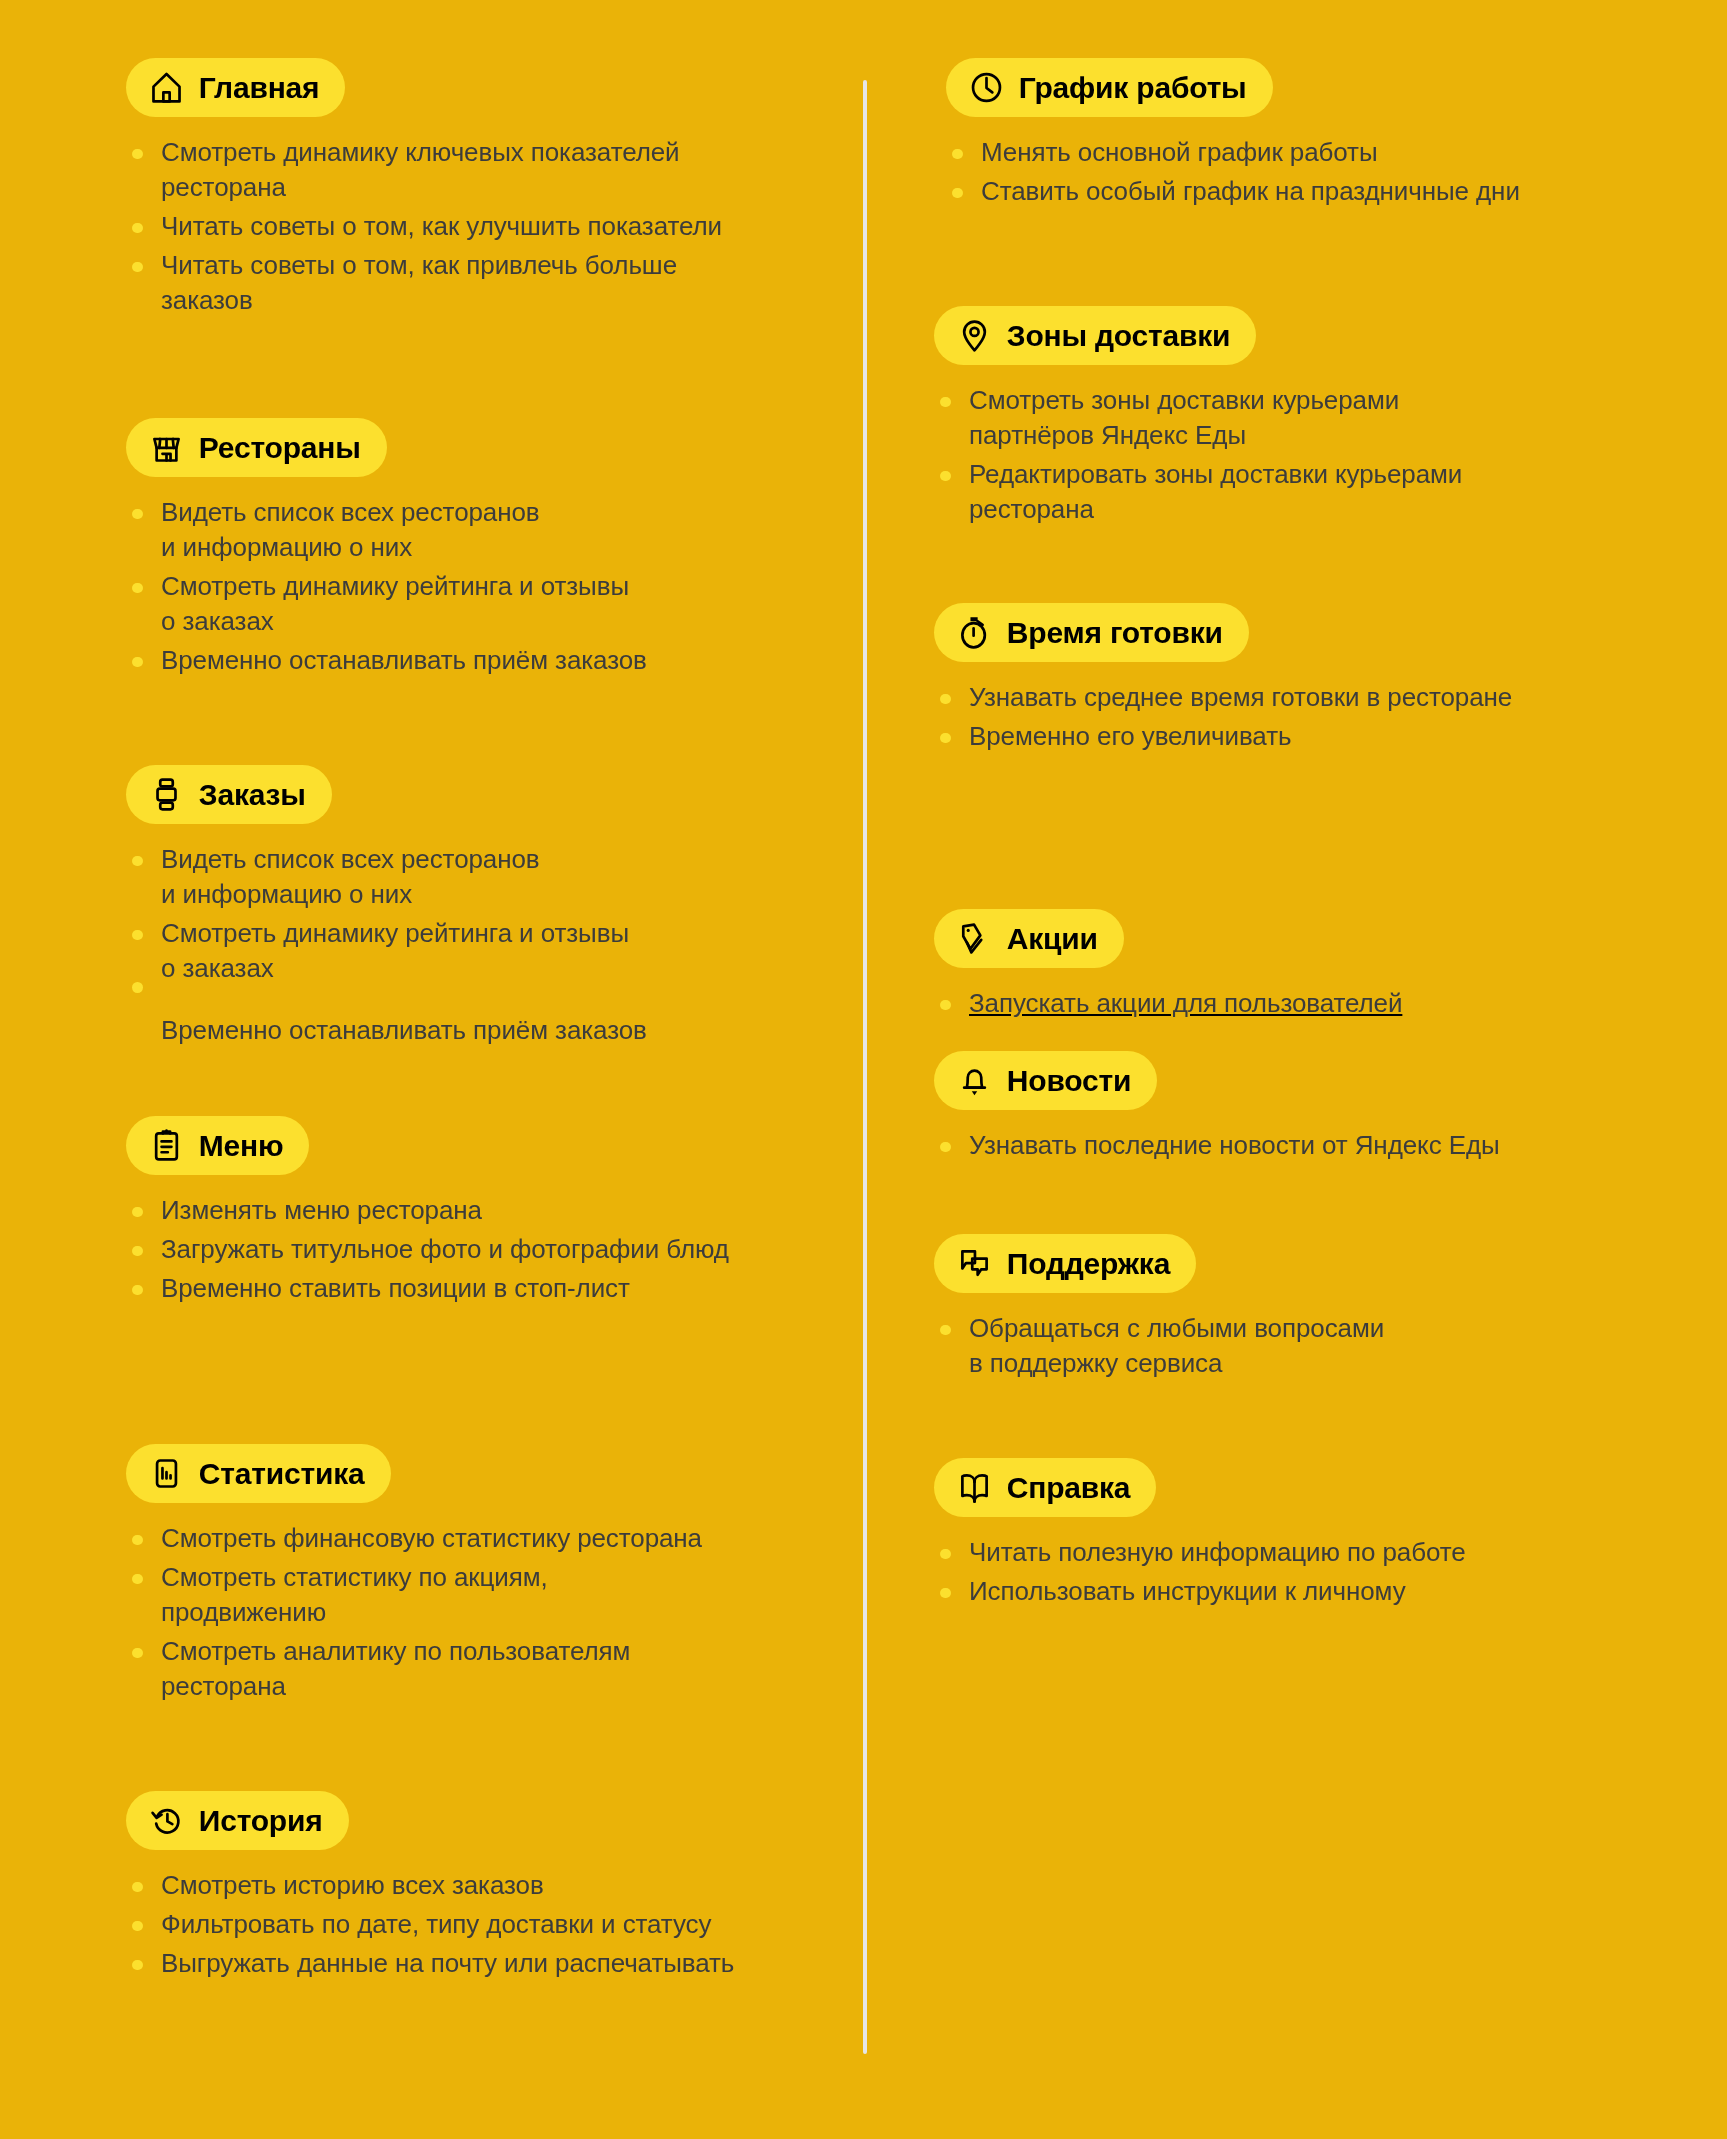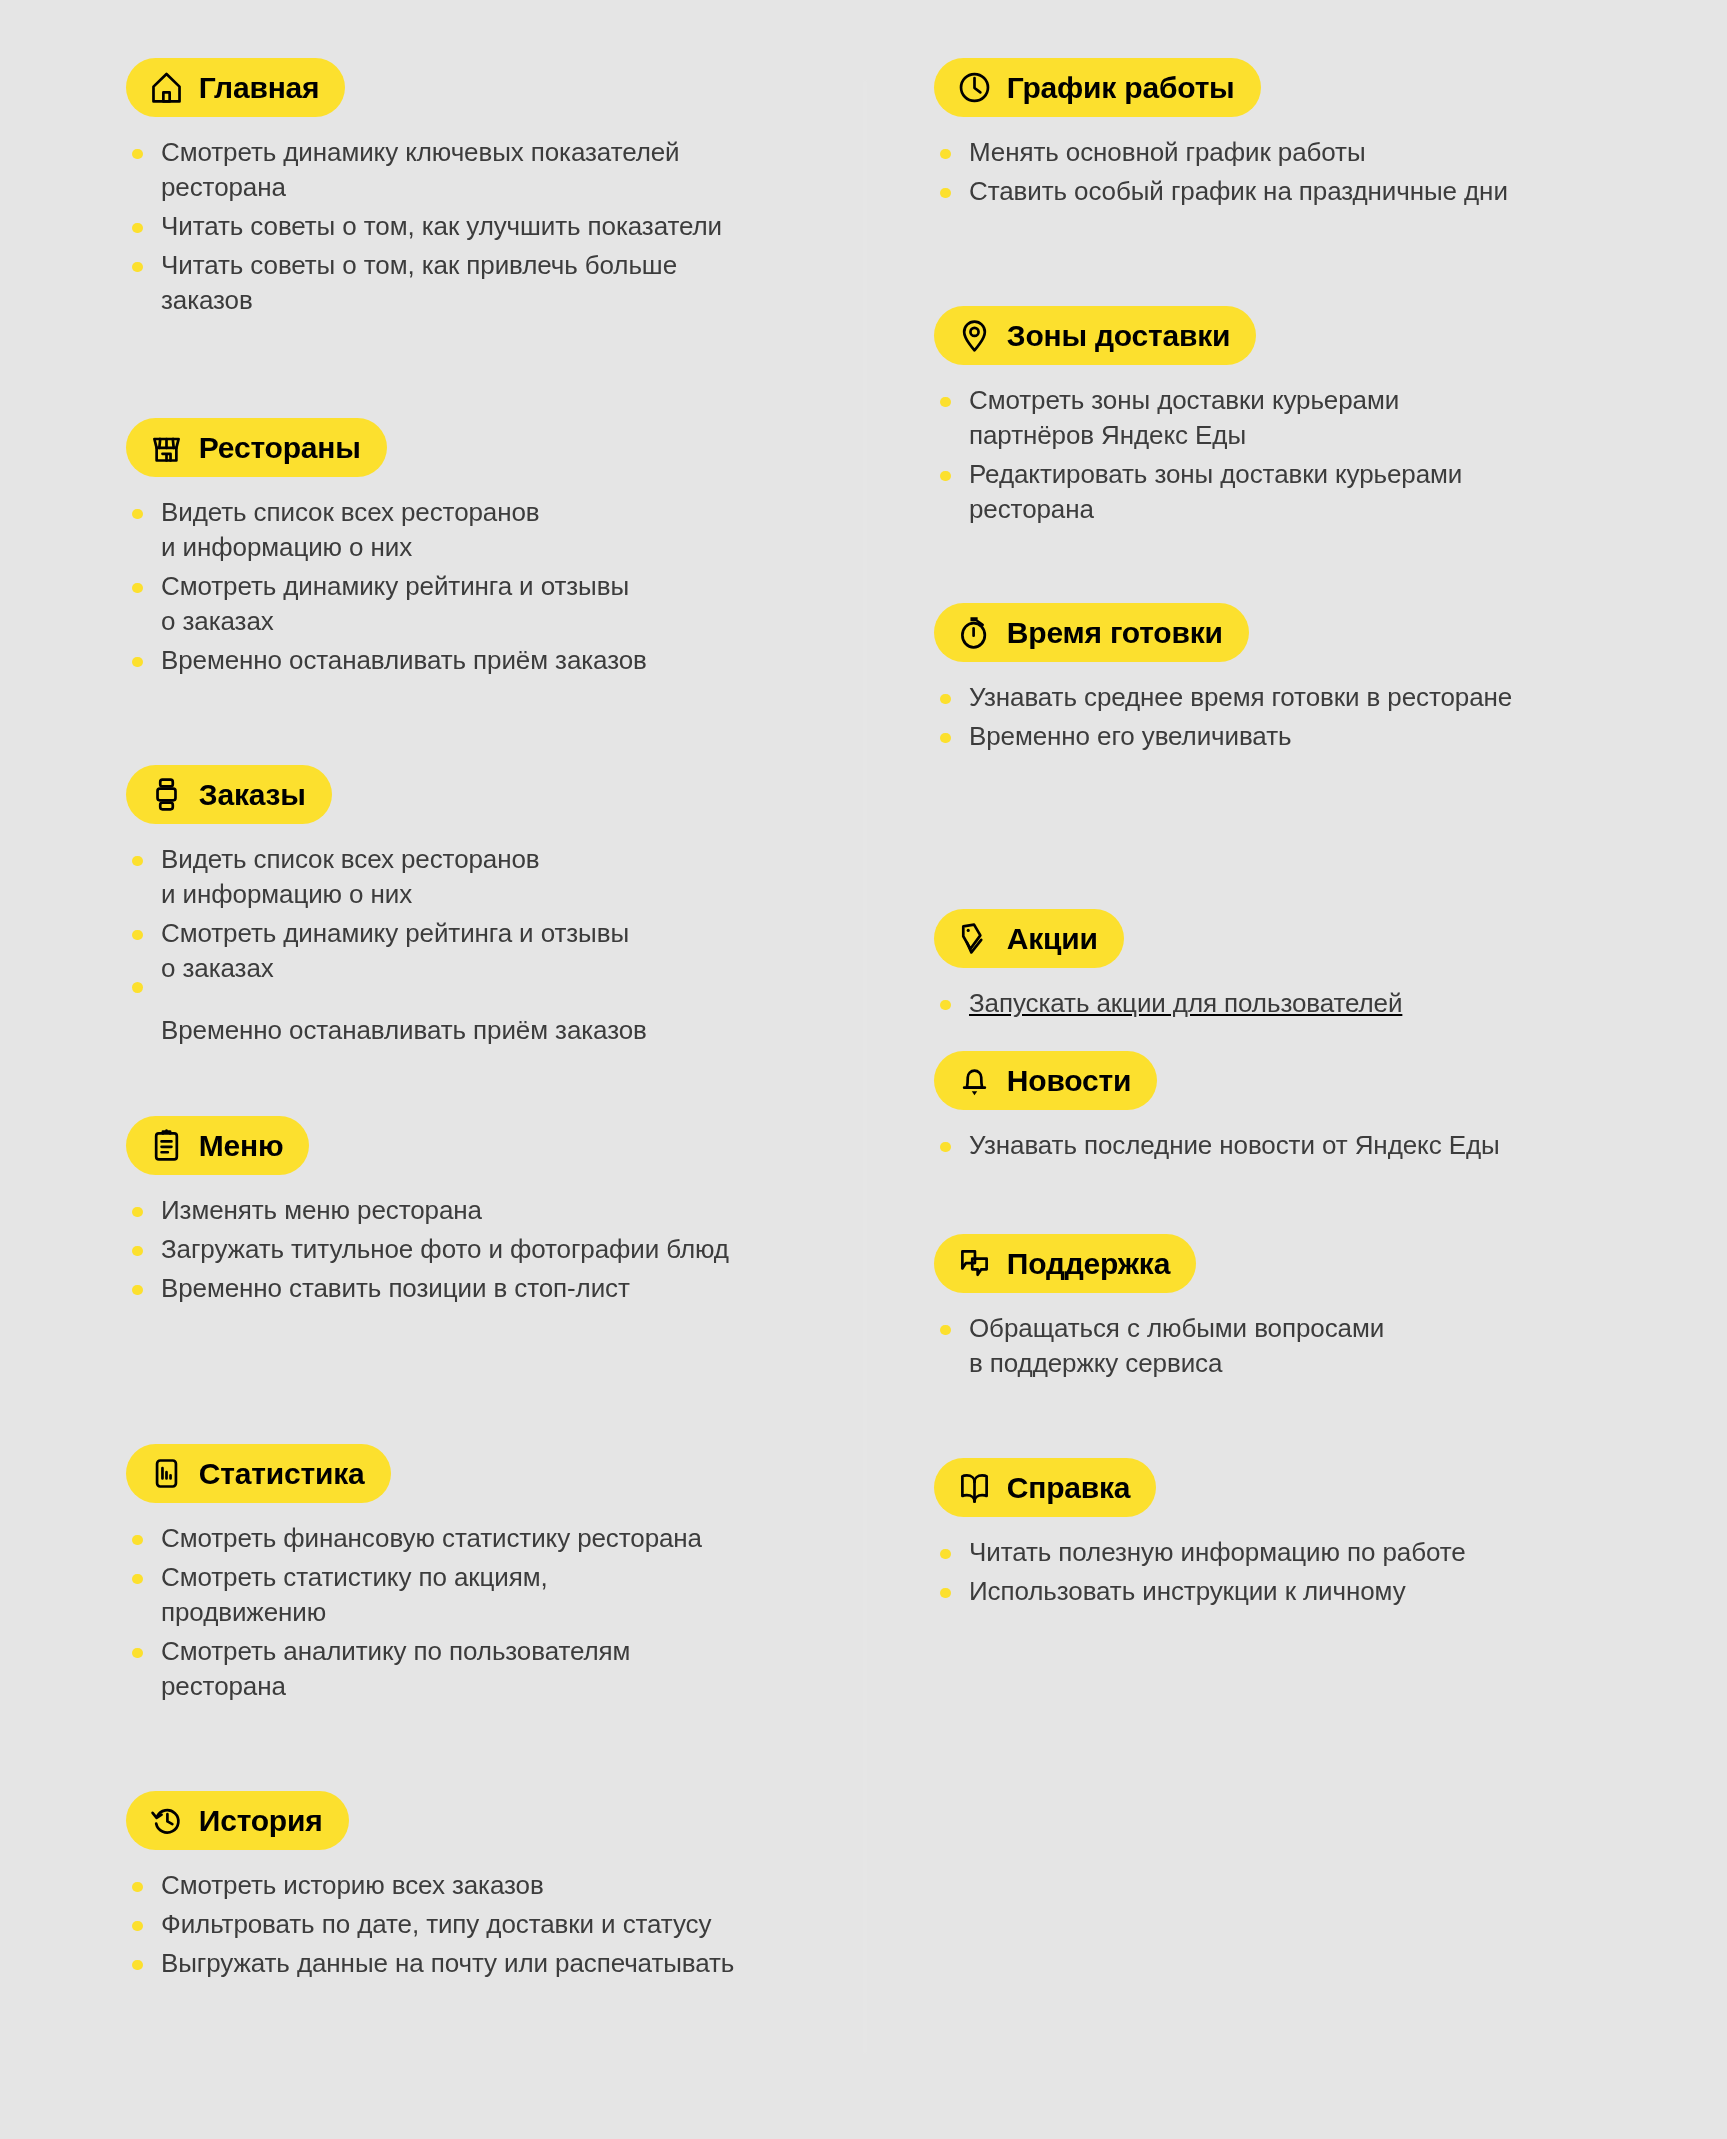--- a/index.html
+++ b/index.html
@@ -4,21 +4,21 @@
 <style>
   * { box-sizing: border-box; margin: 0; padding: 0; }
   html, body {
     width: 1728px; height: 2140px;
     background: #FFFFFF;
     font-family: "Liberation Sans", sans-serif;
   }
   .page {
     position: relative;
     width: 1728px; height: 2140px;
-    background: #e5e5e5;
+    background: #eab308;
     overflow: hidden;
   }
   .divider {
     position: absolute;
     left: 863px; top: 80px;
     width: 4px; height: 1974px;
     background: #E6E6E6;
     border-radius: 2.2px;
   }
   .col {
@@ -249,21 +249,21 @@
         <div class="bullet">
           <span class="line">Выгружать данные на почту или распечатывать</span>
         </div>
       </div>
     </div>
 
   </div>
 
   <div class="col col-right">
 
-    <div class="section" style="top:58px;left:0;">
+    <div class="section" style="top:58px;left:12px;">
       <div class="pill">
         <span class="ico">
           <svg viewBox="0 0 78 78" fill="none" stroke="#000" stroke-width="6" stroke-linejoin="round" stroke-linecap="round">
             <circle cx="39" cy="39" r="30"></circle>
             <path d="M39 18 L39 40 L52 50"></path>
           </svg>
         </span>
         <span class="label">График работы</span>
       </div>
       <div class="bullets">

